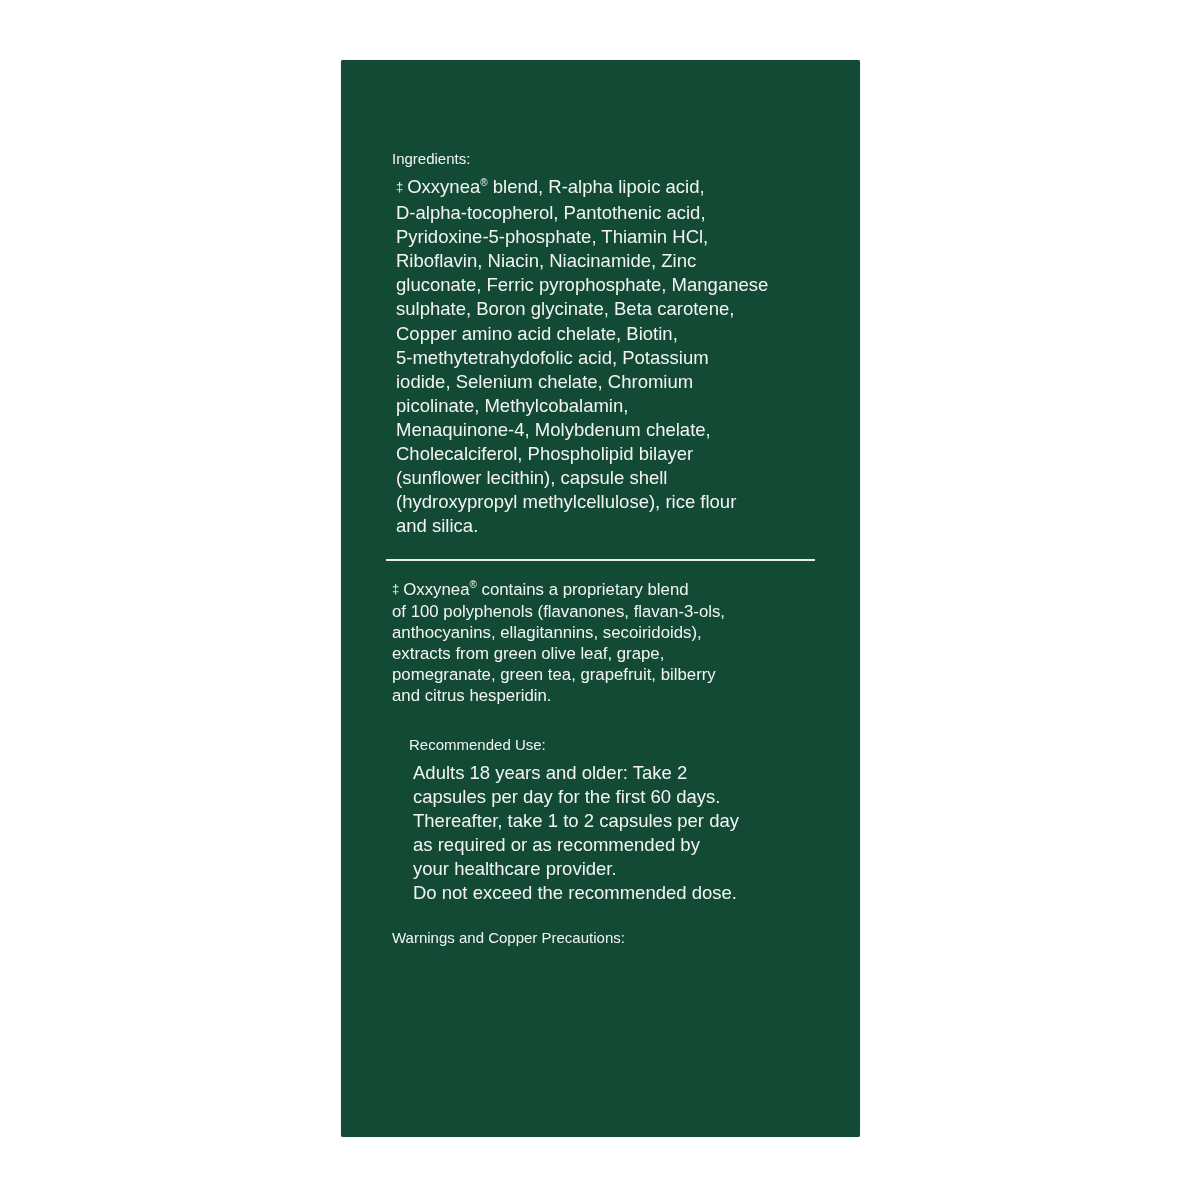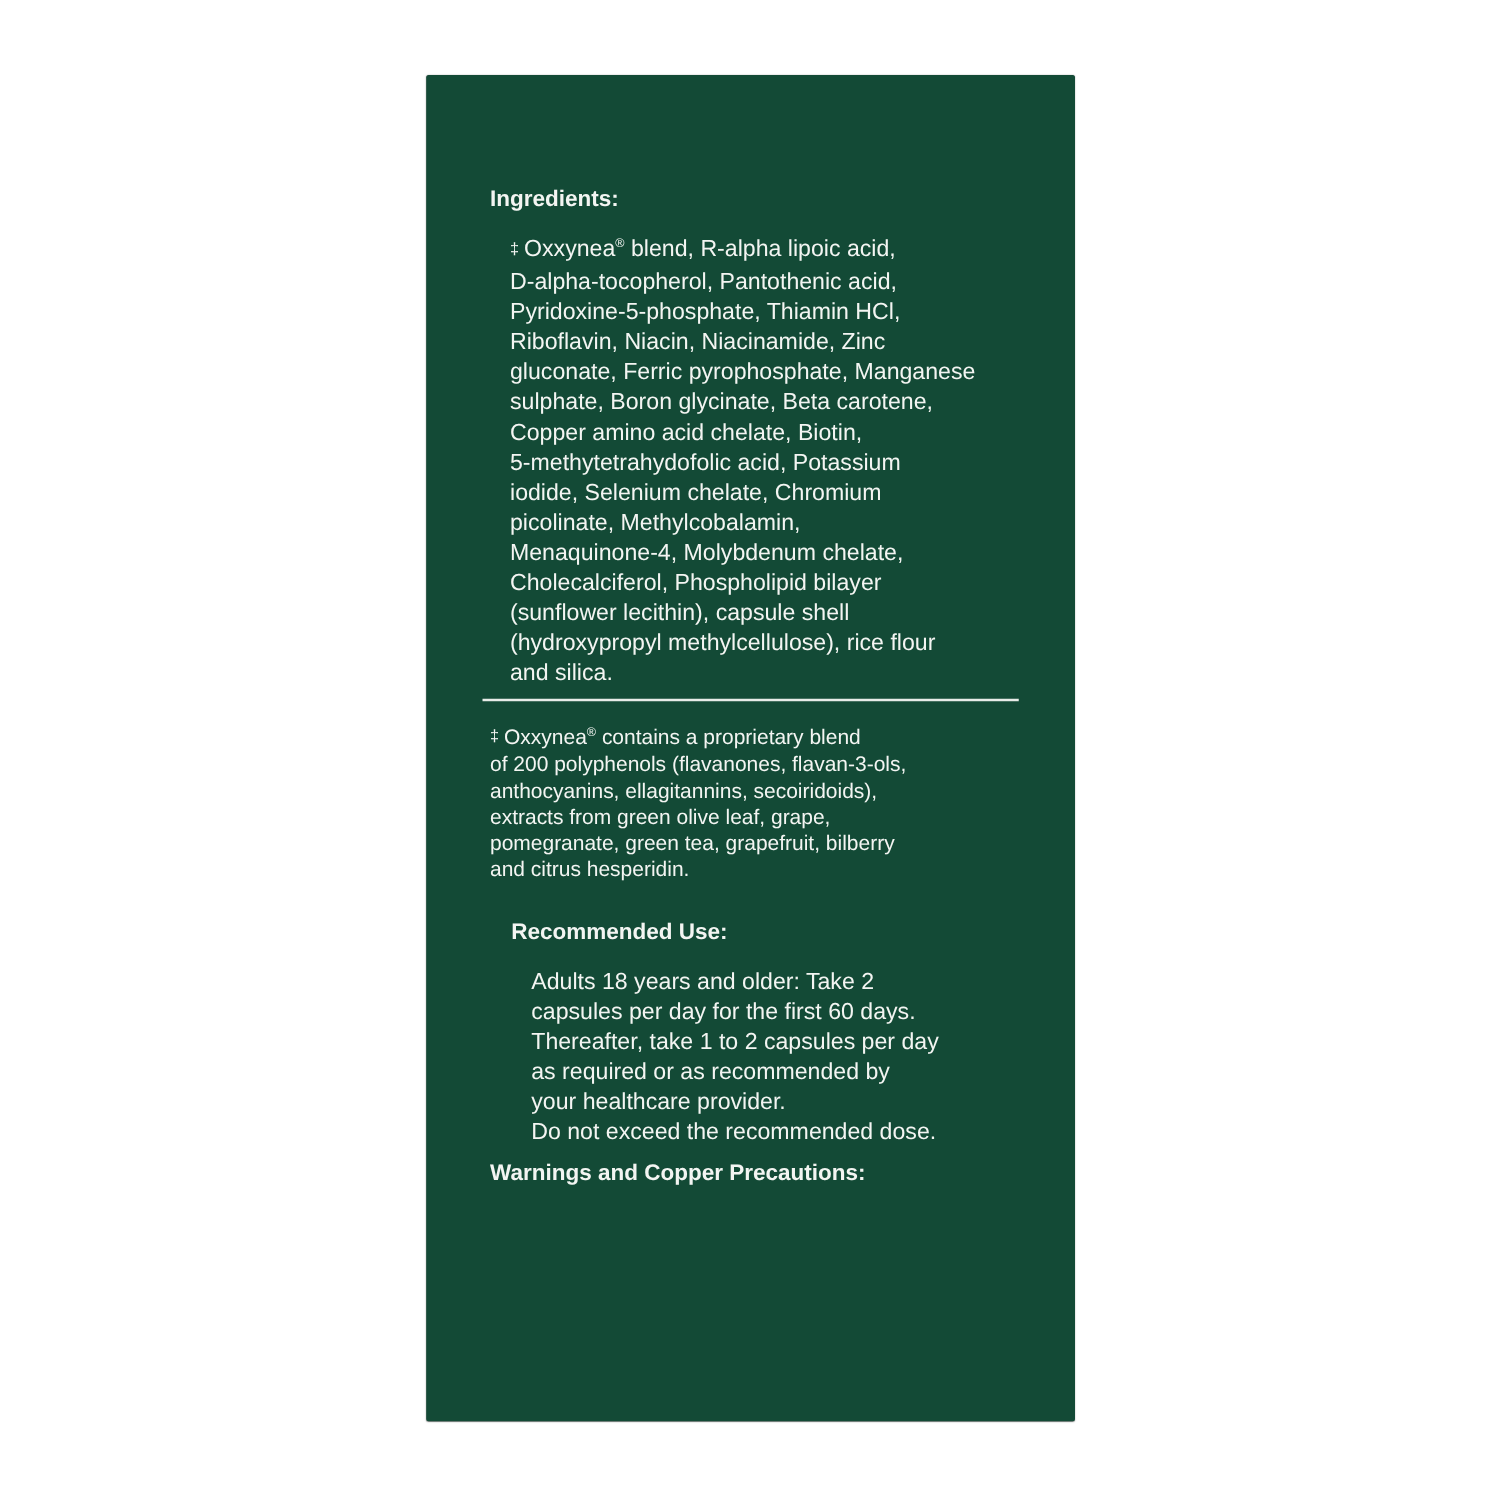--- a/index.html
+++ b/index.html
@@ -18,29 +18,29 @@
       border-radius: 2px;
       box-shadow: 0 0 1px rgba(0,0,0,0.5);
       color: #f3f5f2;
     }
     .content {
       position: absolute;
       left: 51px; top: 87px;
       width: 430px;
     }
     .heading {
-      font-weight: bold;
-      font-size: 18px;
+      font-weight: normal;
+      font-size: 15px;
       line-height: 24px;
       margin: 0;
     }
     .body-text {
       font-size: 18.5px;
       line-height: 24.1px;
-      margin: 16px;
+      margin: 4px;
       white-space: pre-line;
     }
     .dagger { font-size: 13px; position: relative; top: -2px; margin-right: 4px; }
     .reg { font-size: 10px; vertical-align: super; line-height: 0; }
     .divider {
       position: absolute;
       left: 45px; top: 499px;
       width: 429px; height: 0;
       border-top: 2px solid #e8ece8;
     }
@@ -84,21 +84,21 @@
 Menaquinone-4, Molybdenum chelate,
 Cholecalciferol, Phospholipid bilayer
 (sunflower lecithin), capsule shell
 (hydroxypropyl methylcellulose), rice flour
 and silica.</span></p>
   </div>
 
   <div class="divider"></div>
 
   <p class="footnote"><span class="dagger">‡</span><span>Oxxynea</span><span class="reg">®</span><span>  contains a proprietary blend
-of 200 polyphenols (flavanones, flavan-3-ols,
+of 100 polyphenols (flavanones, flavan-3-ols,
 anthocyanins, ellagitannins, secoiridoids),
 extracts from green olive leaf, grape,
 pomegranate, green tea, grapefruit, bilberry
 and citrus hesperidin.</span></p>
 
   <div class="section-use">
     <p class="heading">Recommended Use:</p>
     <p class="body-text">Adults 18 years and older: Take 2
 capsules per day for the first 60 days.
 Thereafter, take 1 to 2 capsules per day

